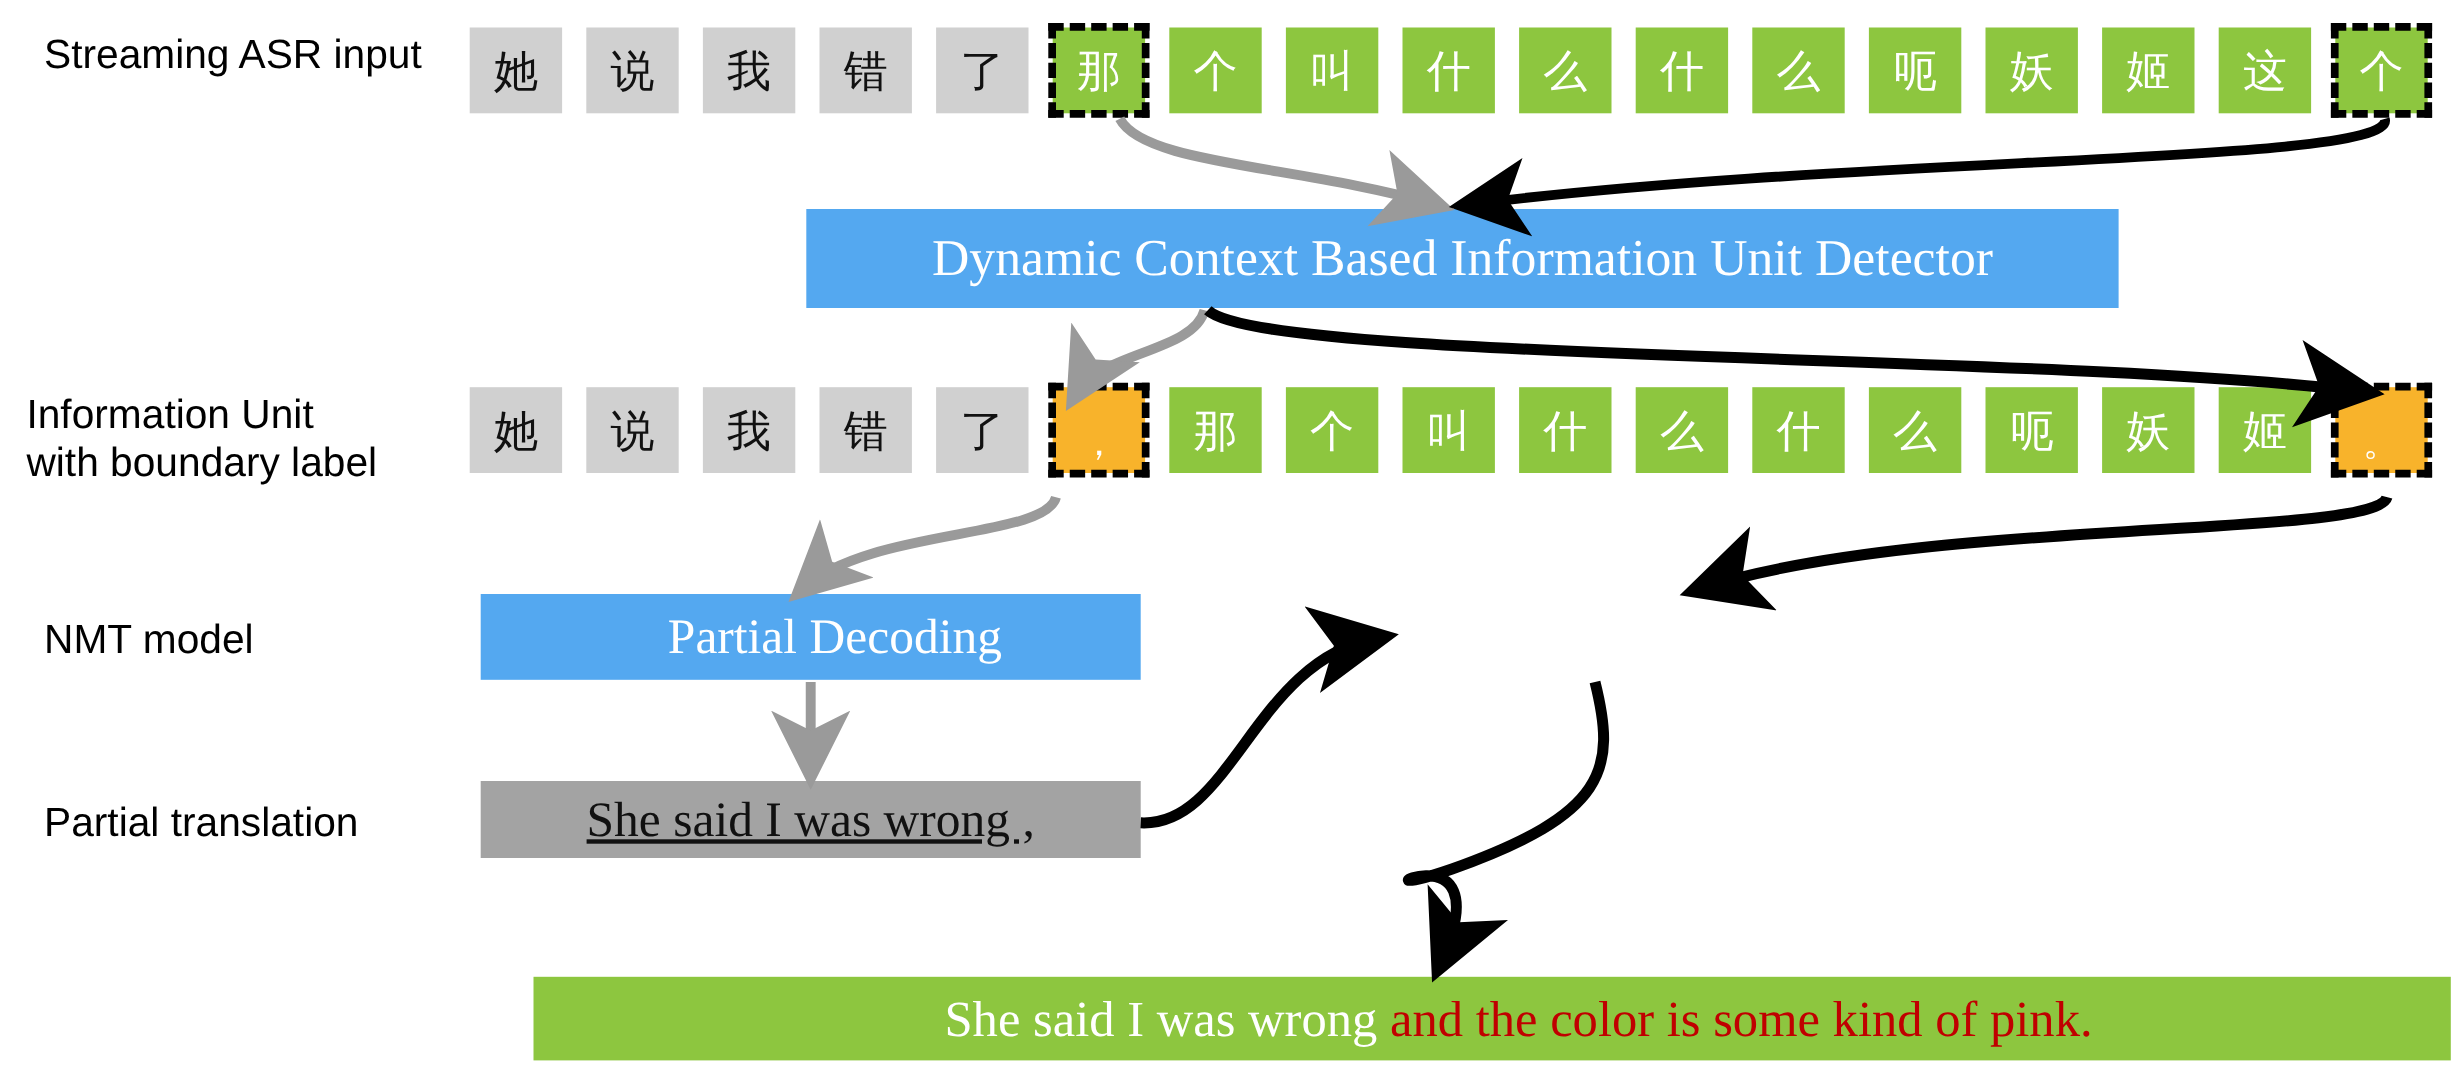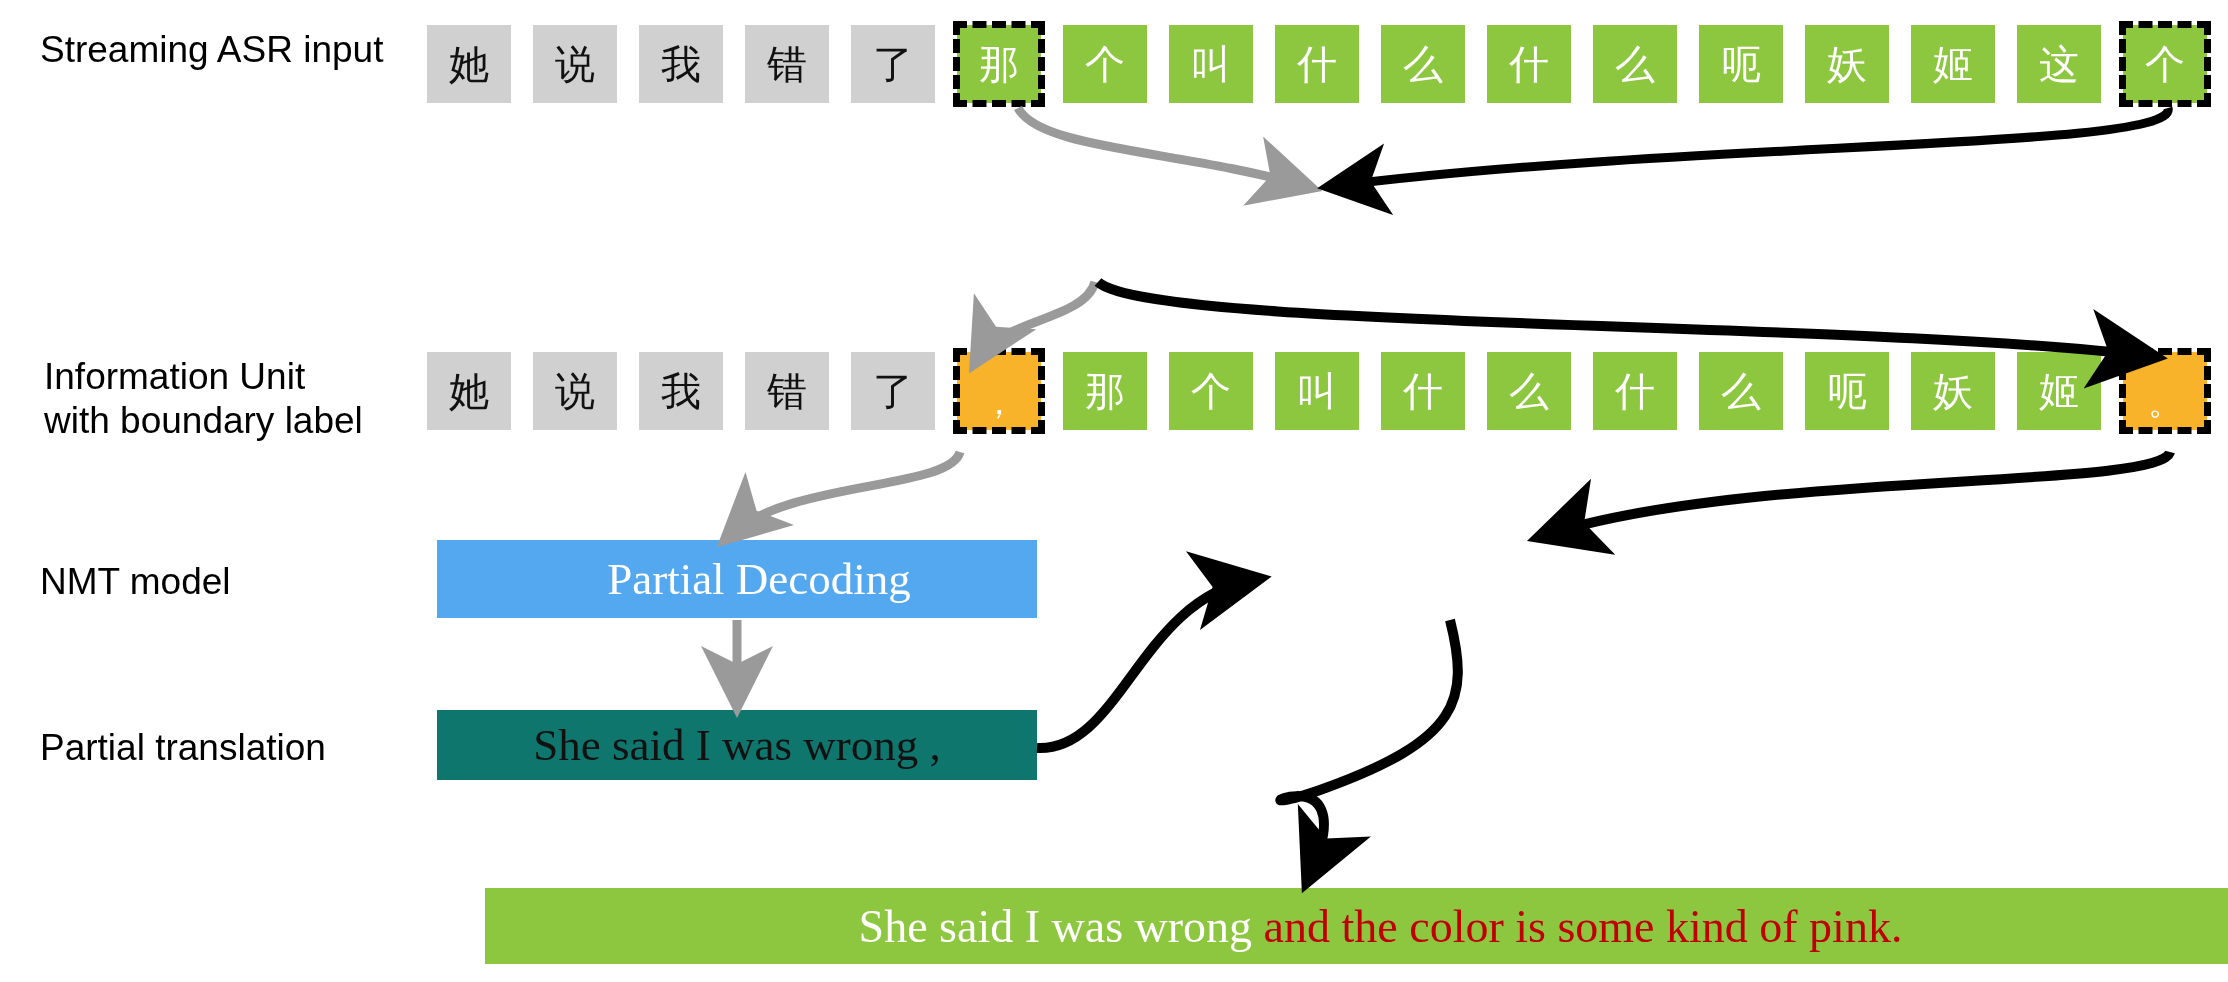--- a/index.html
+++ b/index.html
@@ -16,36 +16,36 @@
        font-size:40px;box-sizing:border-box;}
   .tok.gray{background:#d0d0d0;color:#111;}
   .tok.green{background:#8dc63f;color:#fff;}
   .tok.orange{background:#f8b32b;color:#fff;}
   .tok.dashed{outline:7px dashed #000;outline-offset:-3px;}
   .tok.punct{font-size:34px;}
 
   .blockbox{position:absolute;display:flex;align-items:center;
             justify-content:center;box-sizing:border-box;}
   .blue{background:#54a8f0;color:#fff;}
-  .graybox{background:#0f766e;color:#111;}
+  .graybox{background:#a3a3a3;color:#111;text-decoration:underline;}
   .greenbox{background:#8dc63f;color:#fff;}
   .blockbox .txt{font-family:"Liberation Serif",serif;}
 
   svg.arrows{position:absolute;left:0;top:0;width:2228px;height:982px;
              pointer-events:none;}
   .final-rest{color:#c00000;}
 </style>
 </head>
 <body>
 
 <div id="stage">
 
   <div class="row-label" style="left:40px;top:28px;">Streaming ASR input</div>
 
-  <div class="row-label" style="left:44px;top:355px;">Information Unit
+  <div class="row-label" style="left:24px;top:355px;">Information Unit
 with boundary label</div>
 
   <div class="row-label" style="left:40px;top:560px;">NMT model</div>
 
   <div class="row-label" style="left:40px;top:726px;">Partial translation</div>
 
 
   <div id="asr-row">
       <div class="tok gray" style="left: 427px; top: 25px;">
         <span>她</span>
@@ -146,20 +146,23 @@
         <span>妖</span>
       </div>
       <div class="tok green" style="left: 2017px; top: 352px;">
         <span>姬</span>
       </div>
       <div class="tok orange dashed punct" style="left: 2123px; top: 352px;">
         <span style="align-self: flex-end; padding-bottom: 4px;">。</span>
       </div>
     </div>
 
+  <div class="blockbox blue" style="left:733px;top:190px;width:1193px;height:90px;">
+    <span class="txt" style="font-size:47px;">Dynamic Context Based Information Unit Detector</span>
+  </div>
 
   <div class="blockbox blue" style="left:437px;top:540px;width:600px;height:78px;">
     <span class="txt" style="font-size:45px;margin-left:44px;">Partial Decoding</span>
   </div>
 
 
   <div class="blockbox graybox" style="left:437px;top:710px;width:600px;height:70px;">
     <span class="txt" style="font-size:45px;">She said I was wrong ,</span>
   </div>
 

